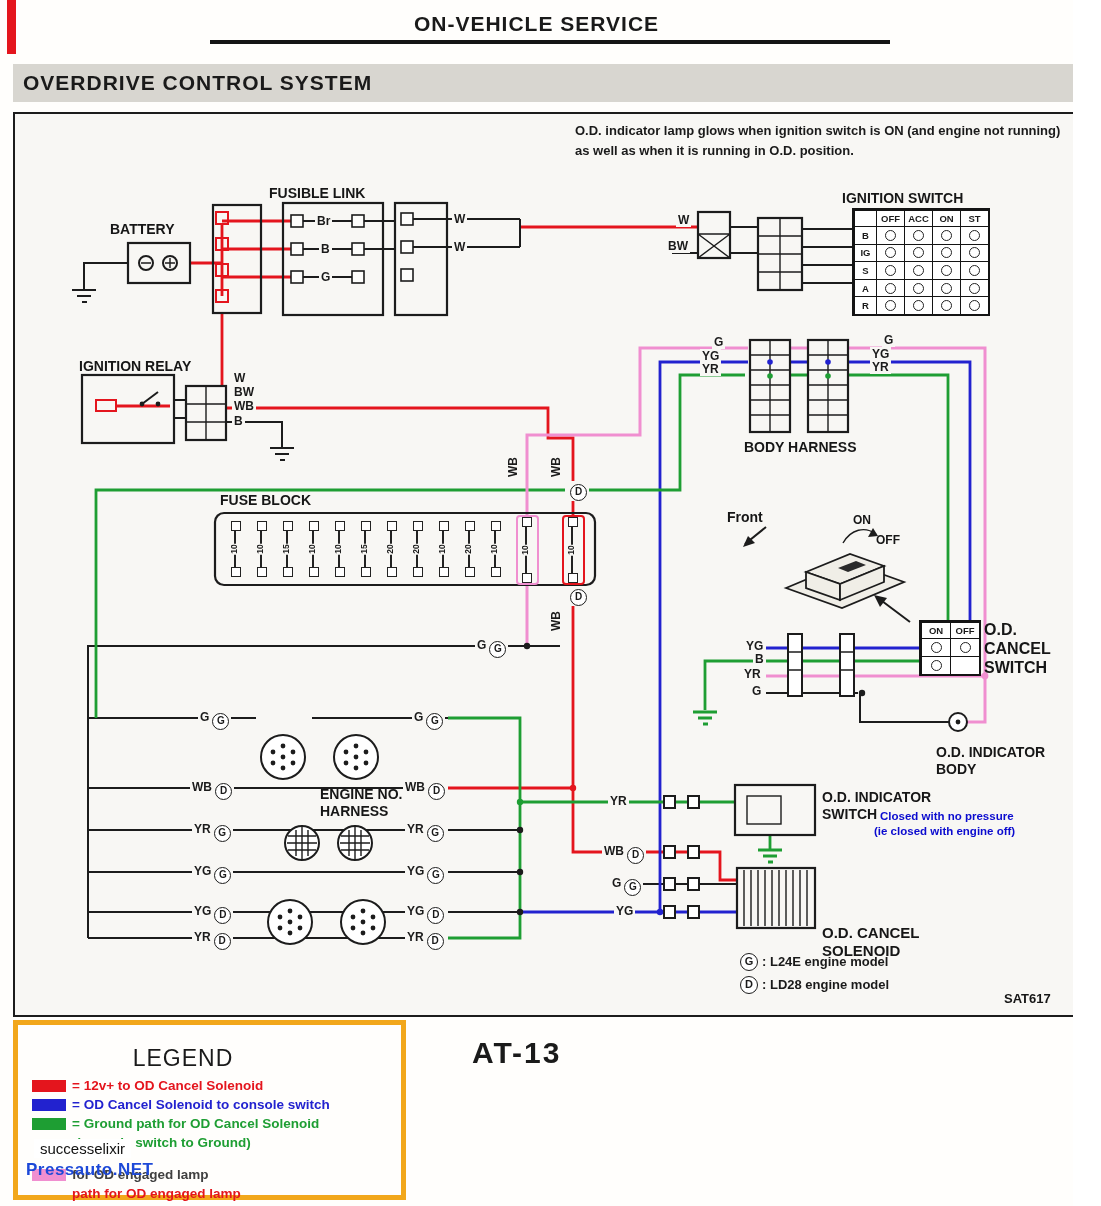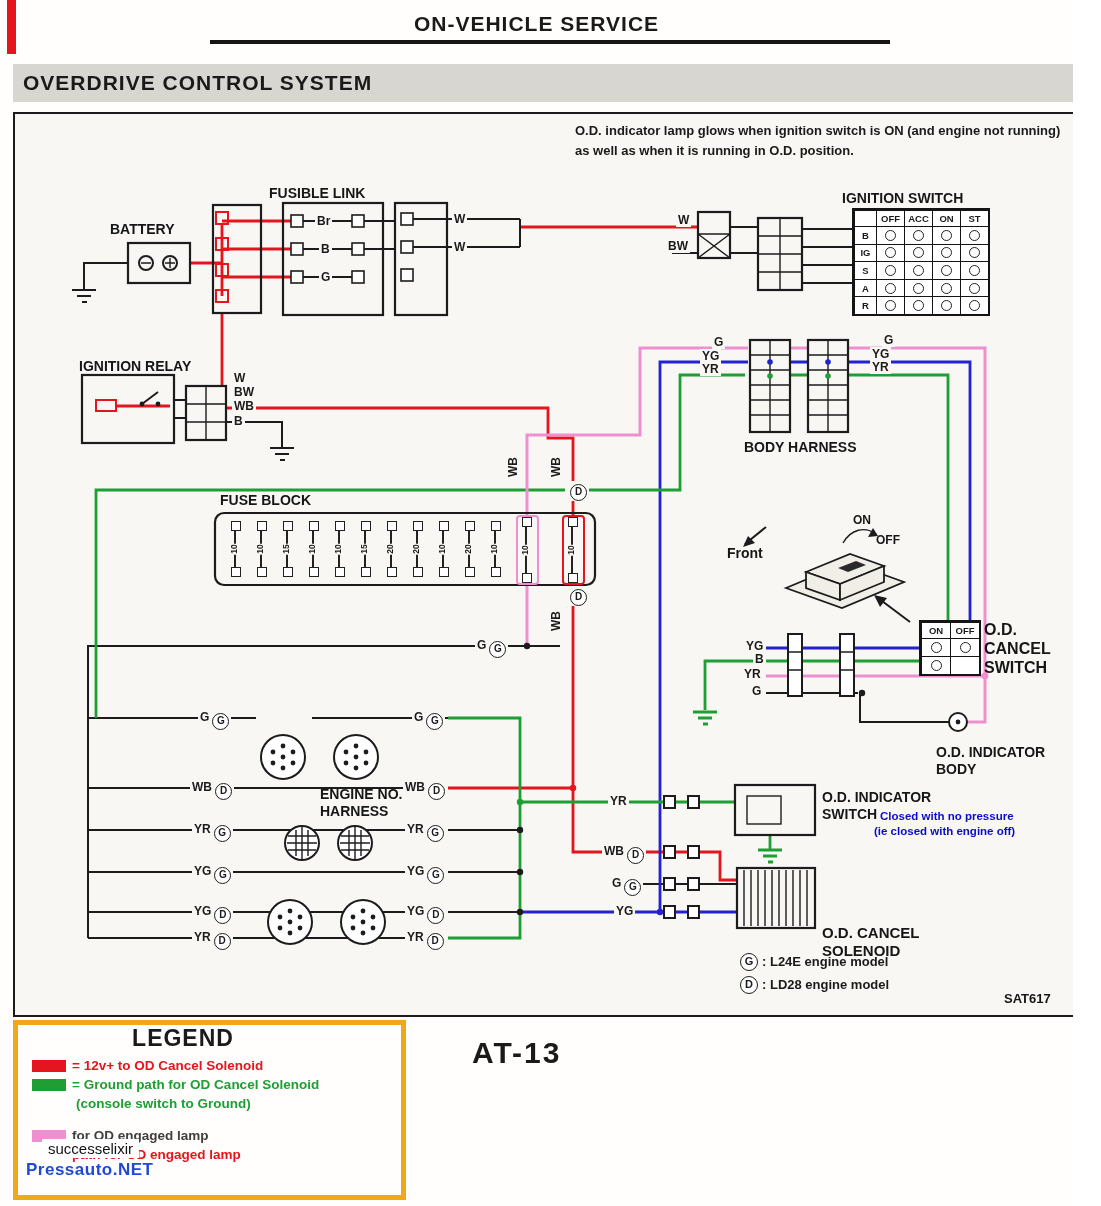--- a/index.html
+++ b/index.html
@@ -48,26 +48,26 @@
   .igntable{left:852px;top:208px;width:134px;height:104px;
       grid-template-columns:22px repeat(4,1fr);grid-template-rows:16px repeat(5,1fr);}
   .cstable{left:919px;top:620px;width:58px;height:52px;
       grid-template-columns:1fr 1fr;grid-template-rows:16px 1fr 1fr;}
   .tc{border-left:1px solid #141414;border-top:1px solid #141414;display:flex;align-items:center;
       justify-content:center;font-size:9.5px;font-weight:bold;overflow:hidden;}
   .pin{width:9px;height:9px;border:1.4px solid #222;border-radius:50%;background:#fff;}
   .enrow{font-size:13px;font-weight:bold;line-height:23px;display:flex;align-items:center;}
   .legend{position:absolute;left:13px;top:1020px;width:393px;height:180px;border:5px solid var(--legend_border);
       background:#fffefc;z-index:8;box-sizing:border-box;}
-  .lgtitle{width:310px;text-align:center;font-size:23px;font-weight:bold;letter-spacing:1px;margin:0 0 4px 10px;}
+  .lgtitle{width:310px;text-align:center;font-size:23px;font-weight:normal;letter-spacing:1px;margin:20px 0 4px 10px;}
   .lgrow{display:flex;align-items:center;gap:6px;height:19px;margin-left:14px;
       font-size:13.5px;font-weight:bold;white-space:nowrap;}
   .lgrow.sub{margin-left:58px;height:18px;}
   .lgsw{display:inline-block;width:34px;height:12px;flex:0 0 34px;}
-  .wm1{position:absolute;left:42px;top:1139px;background:#ffffff;padding:1px 6px;font-size:15px;
+  .wm1{position:absolute;left:34px;top:1139px;background:#ffffff;padding:1px 6px;font-size:15px;
       color:#111;z-index:9;}
   .wm2{position:absolute;left:26px;top:1160px;color:#1d49d8;font-size:17px;font-weight:bold;
       letter-spacing:.5px;z-index:9;}
   .bignum{position:absolute;left:472px;top:1036px;font-size:30px;font-weight:bold;letter-spacing:2px;}
   .layer{position:absolute;left:0;top:0;width:100%;height:100%;pointer-events:none;}
   .bluetext{color:var(--note_blue);}
 </style>
 </head>
 <body>
 
@@ -282,21 +282,21 @@
     <span style="display:block;">SWITCH</span>
   </div>
   <div class="lbl bluetext" style="left:874px;top:809px;font-size:11.5px;line-height:1.3;">
     <span style="display:block;margin-left:6px;">Closed with no pressure</span>
     <span style="display:block;">(ie closed with engine off)</span>
   </div>
   <div class="lbl" style="left:822px;top:924px;font-size:15px;line-height:1.2;">
     <span style="display:block;">O.D. CANCEL</span>
     <span style="display:block;">SOLENOID</span>
   </div>
-  <div class="lbl" style="left:727px;top:509px;font-size:14px;margin-top:36px;">Front</div>
+  <div class="lbl" style="left:727px;top:509px;font-size:14px;">Front</div>
   <div class="lbl" style="left:853px;top:513px;font-size:12px;">ON</div>
   <div class="lbl" style="left:876px;top:533px;font-size:12px;">OFF</div>
   <div class="lbl" style="left:1004px;top:991px;font-size:13px;">SAT617</div>
 
   <div class="gridtable igntable">
       <div class="tc"></div>
       <div class="tc hd">OFF</div>
       <div class="tc hd">ACC</div>
       <div class="tc hd">ON</div>
       <div class="tc hd">ST</div>
@@ -516,20 +516,24 @@
   <div class="bignum">AT-13</div>
 
   <div class="legend">
     <div class="lgtitle">LEGEND</div>
     <div>
         <div class="lgrow">
           <span class="lgsw" style="background: rgb(228, 21, 29);"></span>
           <span style="color: rgb(228, 21, 29);">= 12v+ to OD Cancel Solenoid</span>
         </div>
         <div class="lgrow">
+          <span class="lgsw" style="background: rgb(34, 34, 207);"></span>
+          <span style="color: rgb(34, 34, 207);">= OD Cancel Solenoid to console switch</span>
+        </div>
+        <div class="lgrow">
           <span class="lgsw" style="background: rgb(30, 158, 51);"></span>
           <span style="color: rgb(30, 158, 51);">= Ground path for OD Cancel Solenoid</span>
         </div>
         <div class="lgrow sub" style="color: rgb(30, 158, 51);">(console switch to Ground)</div>
         <div class="lgrow" style="margin-top: 14px;">
           <span class="lgsw" style="background: rgb(240, 143, 208);"></span>
           <span style="color: #404040;">for OD engaged lamp</span>
         </div>
         <div class="lgrow">
           <span class="lgsw" style="visibility: hidden;"></span>

